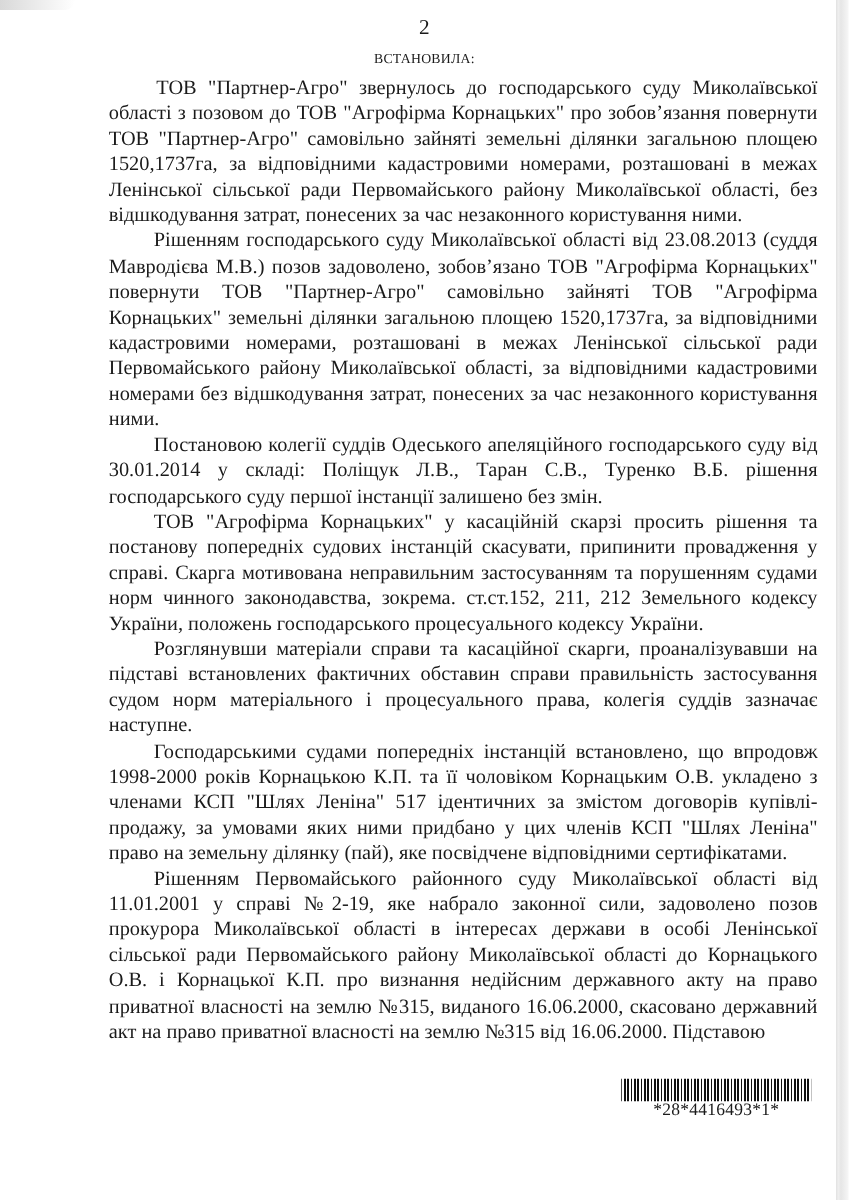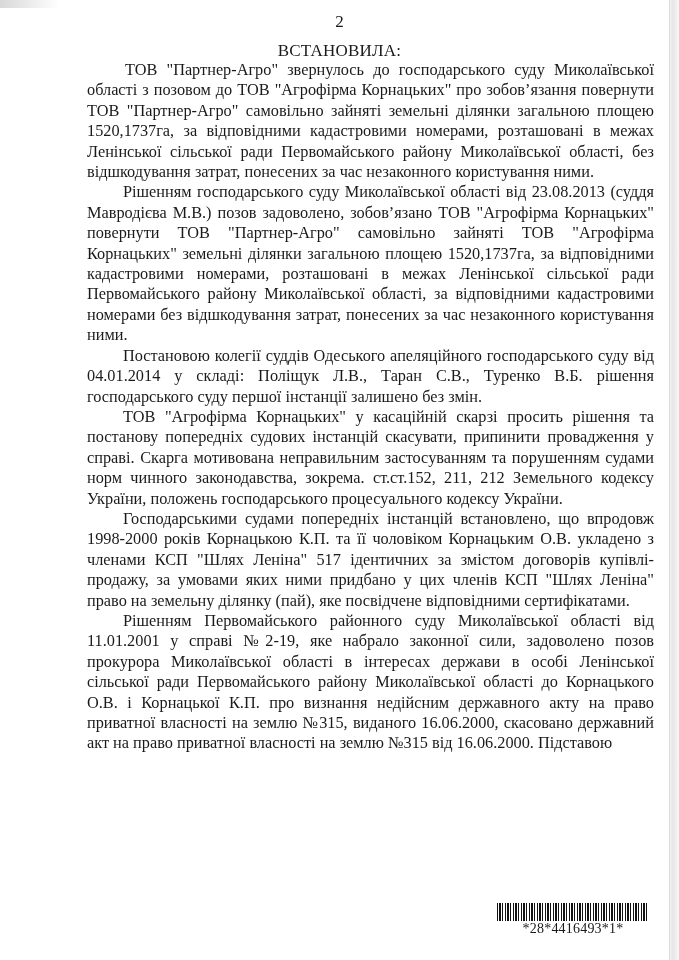--- a/index.html
+++ b/index.html
@@ -43,41 +43,41 @@
     width: 679px;
     text-align: center;
     font-size: 17px;
   }
   .doc-title {
     position: absolute;
     top: 41px;
     left: 0;
     width: 679px;
     text-align: center;
-    font-size: 17px;
+    font-size: 11px;
     letter-spacing: 0.2px;
   }
   .body-text {
     position: absolute;
     top: 60px;
     left: 87px;
     width: 567px;
     font-size: 16.3px;
     line-height: 20.4px;
   }
   .para {
     margin: 0;
     text-align: justify;
     text-indent: 36px;
   }
   .para.first { text-indent: 38px; }
   .barcode-wrap {
     position: absolute;
     left: 494px;
-    top: 903px;
+    top: 863px;
     width: 158px;
     text-align: center;
   }
   .barcode {
     height: 18px;
     width: 152px;
     margin: 0 auto;
     background: repeating-linear-gradient(
       to right,
       #111 0px, #111 1px,
@@ -101,22 +101,23 @@
 <div class="page">
   <div class="scan-smudge-top"></div>
   <div class="scan-edge-right"></div>
 
   <div class="page-number">2</div>
   <div class="doc-title">ВСТАНОВИЛА:</div>
 
   <div class="body-text">
     <p class="para first">ТОВ "Партнер-Агро" звернулось до господарського суду Миколаївської області з позовом до ТОВ "Агрофірма Корнацьких" про зобов’язання повернути ТОВ "Партнер-Агро" самовільно зайняті земельні ділянки загальною площею 1520,1737га, за відповідними кадастровими номерами, розташовані в межах Ленінської сільської ради Первомайського району Миколаївської області, без відшкодування затрат, понесених за час незаконного користування ними.</p>
     <p class="para">Рішенням господарського суду Миколаївської області від 23.08.2013 (суддя Мавродієва М.В.) позов задоволено, зобов’язано ТОВ "Агрофірма Корнацьких" повернути ТОВ "Партнер-Агро" самовільно зайняті ТОВ "Агрофірма Корнацьких" земельні ділянки загальною площею 1520,1737га, за відповідними кадастровими номерами, розташовані в межах Ленінської сільської ради Первомайського району Миколаївської області, за відповідними кадастровими номерами без відшкодування затрат, понесених за час незаконного користування ними.</p>
-    <p class="para">Постановою колегії суддів Одеського апеляційного господарського суду від 04.01.2014 у складі: Поліщук Л.В., Таран С.В., Туренко В.Б. рішення господарського суду першої інстанції залишено без змін.</p>
+    <p class="para">Постановою колегії суддів Одеського апеляційного господарського суду від 30.01.2014 у складі: Поліщук Л.В., Таран С.В., Туренко В.Б. рішення господарського суду першої інстанції залишено без змін.</p>
     <p class="para">ТОВ "Агрофірма Корнацьких" у касаційній скарзі просить рішення та постанову попередніх судових інстанцій скасувати, припинити провадження у справі. Скарга мотивована неправильним застосуванням та порушенням судами норм чинного законодавства, зокрема. ст.ст.152, 211, 212 Земельного кодексу України, положень господарського процесуального кодексу України.</p>
+    <p class="para">Розглянувши матеріали справи та касаційної скарги, проаналізувавши на підставі встановлених фактичних обставин справи правильність застосування судом норм матеріального і процесуального права, колегія суддів зазначає наступне.</p>
     <p class="para">Господарськими судами попередніх інстанцій встановлено, що впродовж 1998-2000 років Корнацькою К.П. та її чоловіком Корнацьким О.В. укладено з членами КСП "Шлях Леніна" 517 ідентичних за змістом договорів купівлі-продажу, за умовами яких ними придбано у цих членів КСП "Шлях Леніна" право на земельну ділянку (пай), яке посвідчене відповідними сертифікатами.</p>
     <p class="para">Рішенням Первомайського районного суду Миколаївської області від 11.01.2001 у справі №2-19, яке набрало законної сили, задоволено позов прокурора Миколаївської області в інтересах держави в особі Ленінської сільської ради Первомайського району Миколаївської області до Корнацького О.В. і Корнацької К.П. про визнання недійсним державного акту на право приватної власності на землю №315, виданого 16.06.2000,  скасовано державний акт на право приватної власності на землю №315 від 16.06.2000. Підставою</p>
   </div>
 
   <div class="barcode-wrap">
     <div class="barcode"></div>
     <div class="barcode-text">*28*4416493*1*</div>
   </div>
 </div>
 

